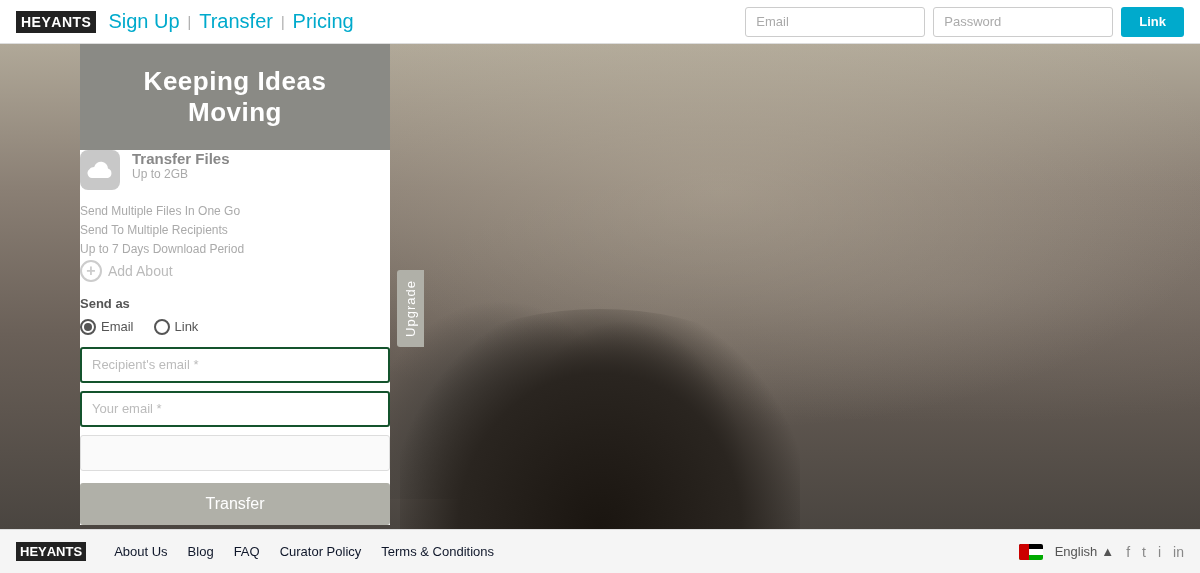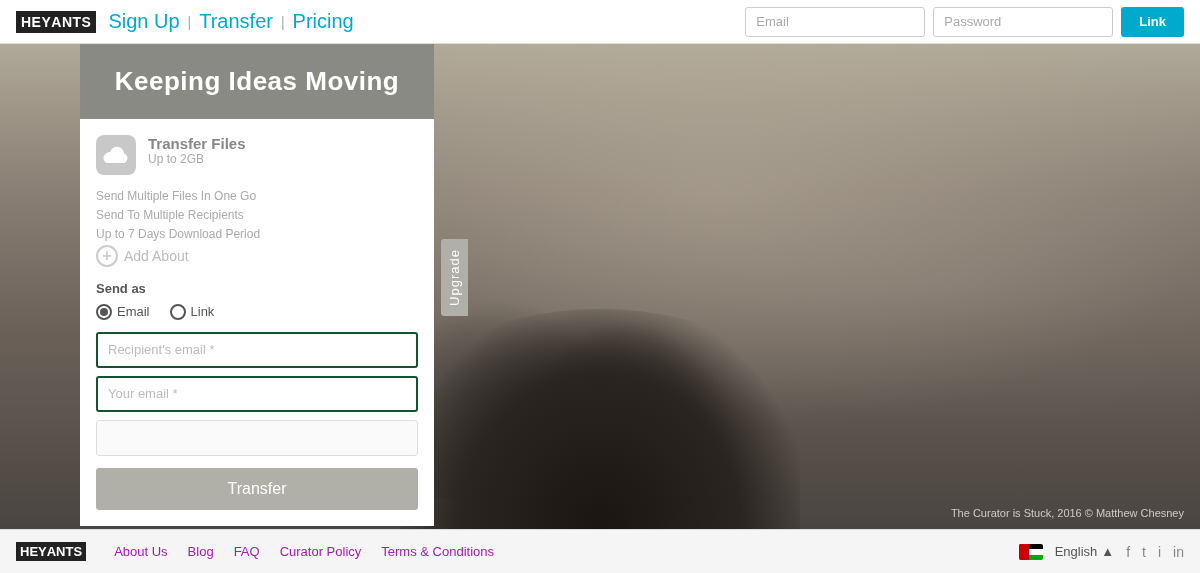--- a/index.html
+++ b/index.html
@@ -121,34 +121,34 @@
       right: 16px;
       color: rgba(255,255,255,0.7);
       font-size: 11px;
     }
 
     
     .panel-wrapper {
       position: absolute;
       top: 0;
       left: 80px;
-      width: 354px;
+      width: 310px;
     }
     .panel-header {
       background: #8a8a85;
       color: #fff;
       text-align: center;
       padding: 22px 16px;
       font-size: 26px;
       font-weight: bold;
       letter-spacing: 0.5px;
     }
     .panel-body {
       background: #fff;
-      padding: 16px;
+      padding: 0;
       position: relative;
     }
     .transfer-info {
       display: flex;
       align-items: flex-start;
       gap: 12px;
       margin-bottom: 12px;
     }
     .cloud-icon {
       width: 40px;
@@ -300,21 +300,21 @@
       display: flex;
       align-items: center;
       font-weight: 900;
       font-size: 13px;
       background: #222;
       color: #fff;
       padding: 2px 4px;
       margin-right: 8px;
     }
     .footer-link {
-      color: #a21caf;
+      color: #0f172a;
       text-decoration: none;
       font-size: 13px;
       cursor: pointer;
     }
     .footer-spacer { flex: 1; }
     .footer-right {
       display: flex;
       align-items: center;
       gap: 12px;
     }
@@ -416,21 +416,20 @@
       <input class="form-input" type="email" placeholder="Recipient's email *" style="">
       <input class="form-input" type="email" placeholder="Your email *" style="">
       <input class="extra-field" type="text" placeholder="" style="">
       <button class="transfer-btn">Transfer</button>
 
       
       <div class="upgrade-tab">Upgrade</div>
     </div>
   </div>
 
-  <div class="photo-credit">The Curator is Stuck, 2016 © Matthew Chesney</div>
 </div>
 
 <div class="footer">
   <div class="footer-logo">
     <span>HEY</span>
       <span>ANTS</span>
   </div>
   <a class="footer-link">About Us</a>
   <a class="footer-link">Blog</a>
   <a class="footer-link">FAQ</a>

